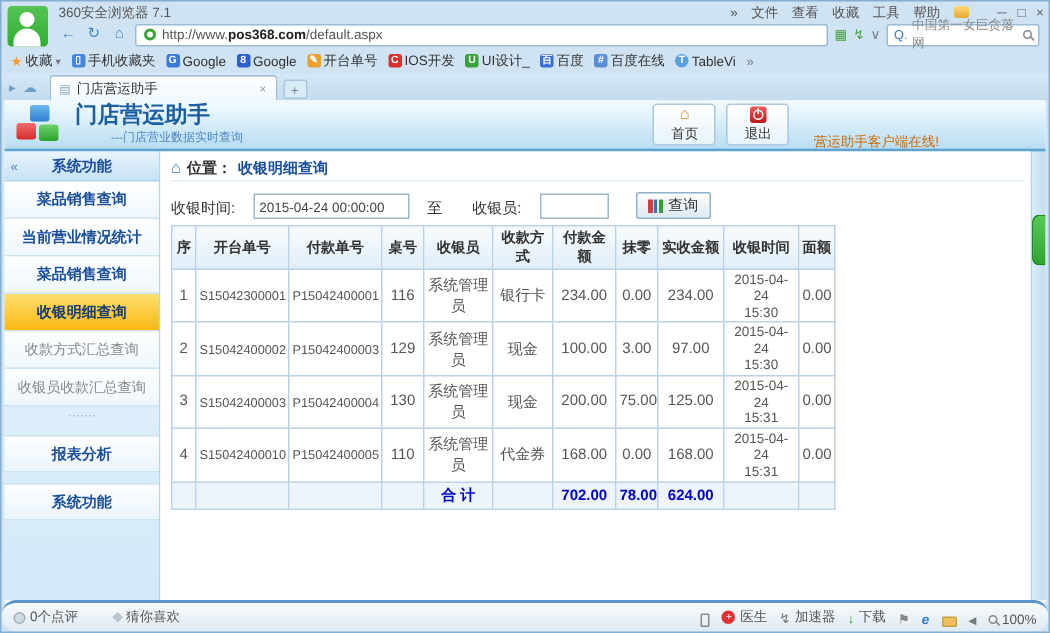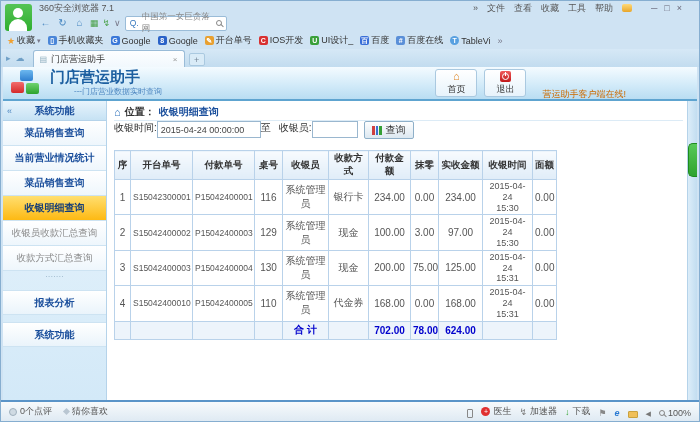--- a/index.html
+++ b/index.html
@@ -3,21 +3,21 @@
 <meta charset="utf-8">
 <style>
   * { box-sizing: border-box; margin: 0; padding: 0; }
   html,body { background:#eee; }
   .window {
     position: relative; width: 700px; height: 422px;
     border: 1px solid #86aed0; background:#cfe3f3; overflow: hidden;
     font-family: "Liberation Sans", sans-serif; color:#333;
   }
   
-  .titlebar { display:flex; align-items:center; height:13px; padding:1px 17px 0 38px; font-size:9px; color:#555; }
+  .titlebar { display:flex; align-items:center; height:13px; padding:1px 3px 0 38px; font-size:9px; color:#555; }
   .menus { margin-left:auto; display:flex; gap:9px; align-items:center; }
   .menus span { cursor:default; }
   .skin-btn { width:10px; height:8px; background:linear-gradient(#ffd978,#e8a62a); border-radius:2px; }
   .winbtns { display:flex; gap:7px; margin-left:10px; color:#667; font-size:9px; }
   .avatar { position:absolute; left:4px; top:3px; width:27px; height:27px; border-radius:3px;
     background:linear-gradient(#55c455,#2fae2f); }
   .avatar::before { content:''; position:absolute; left:8px; top:4px; width:10px; height:10px; border-radius:50%; background:#fff; }
   .avatar::after { content:''; position:absolute; left:4px; top:15px; width:18px; height:12px; border-radius:9px 9px 0 0; background:#fff; }
   .addr { display:flex; align-items:center; height:18px; padding:0 6px 0 38px; gap:4px; }
   .navbtn { color:#4585c0; font-size:10px; width:13px; text-align:center; line-height:1; }
@@ -86,21 +86,21 @@
   .sb-item.active { background:linear-gradient(#ffdf70,#fdb913); color:#143d78; }
   .sb-dots { height:12px; line-height:12px; text-align:center; color:#9ab4c8; font-size:8px; }
   .sb-sec { height:25px; display:flex; align-items:center; justify-content:center; margin-top:7px;
     background:linear-gradient(#ffffff,#eaf4fb); border-top:1px solid #cde3f2; border-bottom:1px solid #cde3f2;
     color:#1b4f9c; font-weight:bold; }
   .content { flex:1; padding:2px 4px 0 7px; position:relative; background:#fff; }
   .crumb { height:18px; display:flex; align-items:center; gap:4px; font-size:10px;
     border-bottom:1px solid #dcebf6; color:#333; font-weight:bold; }
   .crumb .home { color:#3a7abf; font-size:11px; }
   .crumb .val { color:#1b4f9c; }
-  .filter { height:25px; display:flex; align-items:flex-start; gap:0; font-size:10px; color:#333; }
+  .filter { height:25px; display:flex; align-items:flex-end; gap:12px; font-size:10px; color:#333; }
   .inp { height:17px; border:1px solid #9ab7cf; font-size:9px; padding:0 3px; color:#444;
     background:#fff; font-family:"Liberation Sans",sans-serif; }
   .t-inp { width:104px; }
   .c-inp { width:46px; margin-right:6px; }
   .qbtn { height:18px; display:flex; align-items:center; gap:4px; padding:0 7px;
     background:linear-gradient(#fefefe,#dce8f1); border:1px solid #8fb0c9; border-radius:2px;
     font-size:10px; color:#333; }
   .chart-ic { width:10px; height:9px;
     background:linear-gradient(90deg,#d04040 0 3px,transparent 3px 4px,#3a6fd0 4px 6px,transparent 6px 7px,#35a035 7px 10px); }
   table { border-collapse:collapse; table-layout:fixed; width:442px; margin-top:4px;
@@ -110,22 +110,22 @@
   td { height:26px; background:#fff; }
   td.num { font-size:8.5px; }
   td.time-cell { font-size:9px; line-height:1.2; }
   tr.total td { height:18px; background:#edf4fb; color:#0000cc; font-weight:bold; }
   .rightstrip { width:10px; flex:0 0 auto; background:linear-gradient(90deg,#dcedf9,#c2ddf0); border-left:1px solid #b5d3ea; }
   .floatgreen { position:absolute; right:0; top:76px; width:9px; height:34px;
     background:linear-gradient(#57c957,#2fa32f); border:1px solid #1e8a1e; border-right:none;
     border-radius:5px 0 0 5px; }
   
   .statusbar { position:absolute; left:0; right:0; bottom:0; height:21px; display:flex; align-items:center;
-    gap:12px; padding:0 8px; font-size:9px; color:#555;
-    background:linear-gradient(#f7fafc,#dfeaf3); border-top:2px solid #5a94c8; }
+    gap:24px; padding:0 8px; font-size:9px; color:#555;
+    background:linear-gradient(#f7fafc,#dfeaf3); border-top:2px solid #5a94c8;border-radius:10px; }
   .sitem { display:flex; align-items:center; gap:3px; }
   .cmt { width:8px; height:8px; border-radius:50%; background:#cfdae3; border:1px solid #9fb0bd; }
   .dia { width:5px; height:5px; background:#b9c6d2; transform:rotate(45deg); }
   .sright { margin-left:auto; display:flex; align-items:flex-end; gap:8px; }
   .phone { width:6px; height:9px; border:1px solid #888; border-radius:1px; }
   .reddot { width:9px; height:9px; border-radius:50%; background:#e03030; color:#fff; font-size:7px;
     display:flex; align-items:center; justify-content:center; line-height:1; }
   .accel { color:#777; font-size:9px; }
   .gdown { color:#2fa32f; font-weight:bold; }
   .flag { color:#888; }
@@ -154,20 +154,24 @@
         <span>□</span>
         <span>×</span>
       </div>
     </div>
   </div>
 
   <div class="addr">
     <span class="navbtn">←</span>
     <span class="navbtn">↻</span>
     <span class="navbtn">⌂</span>
+    <div class="urlbox">
+      <span class="urldot"></span>
+      <span class="url"><span>http://www.</span><b>pos368.com</b><span>/default.aspx</span></span>
+    </div>
     <div class="addr-icons">
       <span>▦</span>
       <span>↯</span>
       <span style="color:#778">∨</span>
     </div>
     <div class="searchbox">
       <span style="color:#3a7abf">Q.</span>
       <span>中国第一女巨贪落网</span>
       <span class="mag"></span>
     </div>
@@ -262,22 +266,22 @@
 
       <div class="sidebar">
         <div class="sb-head">
           <span class="coll">«</span>
           <span>系统功能</span>
         </div>
         <div class="sb-item">菜品销售查询</div>
         <div class="sb-item">当前营业情况统计</div>
         <div class="sb-item">菜品销售查询</div>
         <div class="sb-item active">收银明细查询</div>
+        <div class="sb-item dim">收款方式汇总查询</div>
         <div class="sb-item dim">收银员收款汇总查询</div>
-        <div class="sb-item dim">收款方式汇总查询</div>
         <div class="sb-dots">·······</div>
         <div class="sb-sec">报表分析</div>
         <div class="sb-sec">系统功能</div>
       </div>
 
       <div class="content">
         <div class="crumb">
           <span class="home">⌂</span>
           <span>位置：</span>
           <span class="val">收银明细查询</span>

